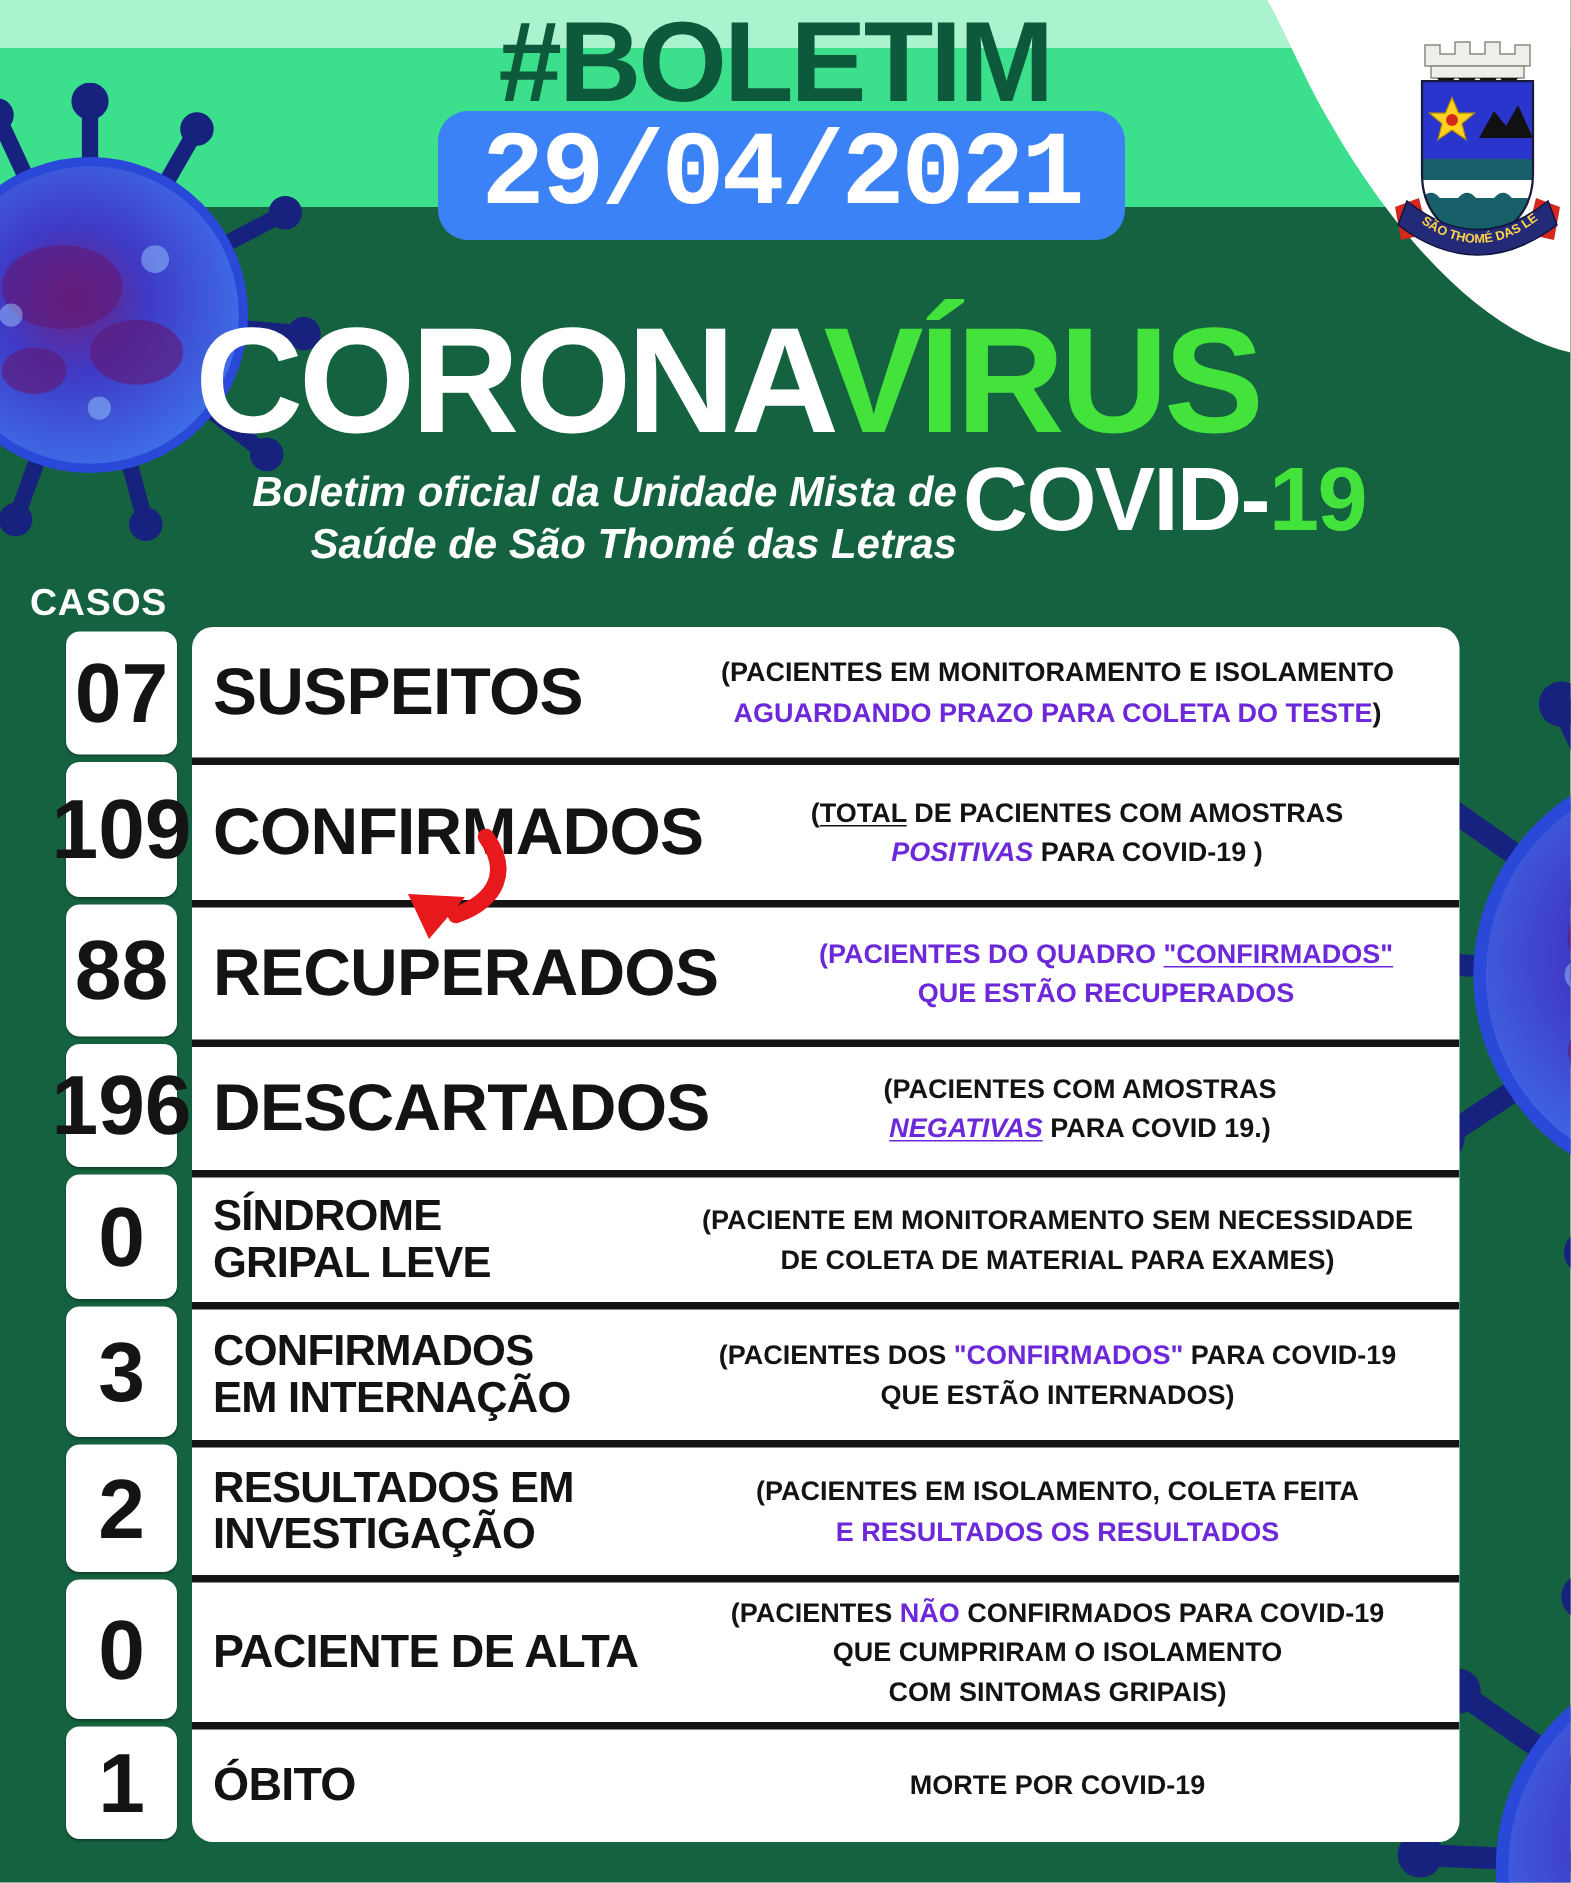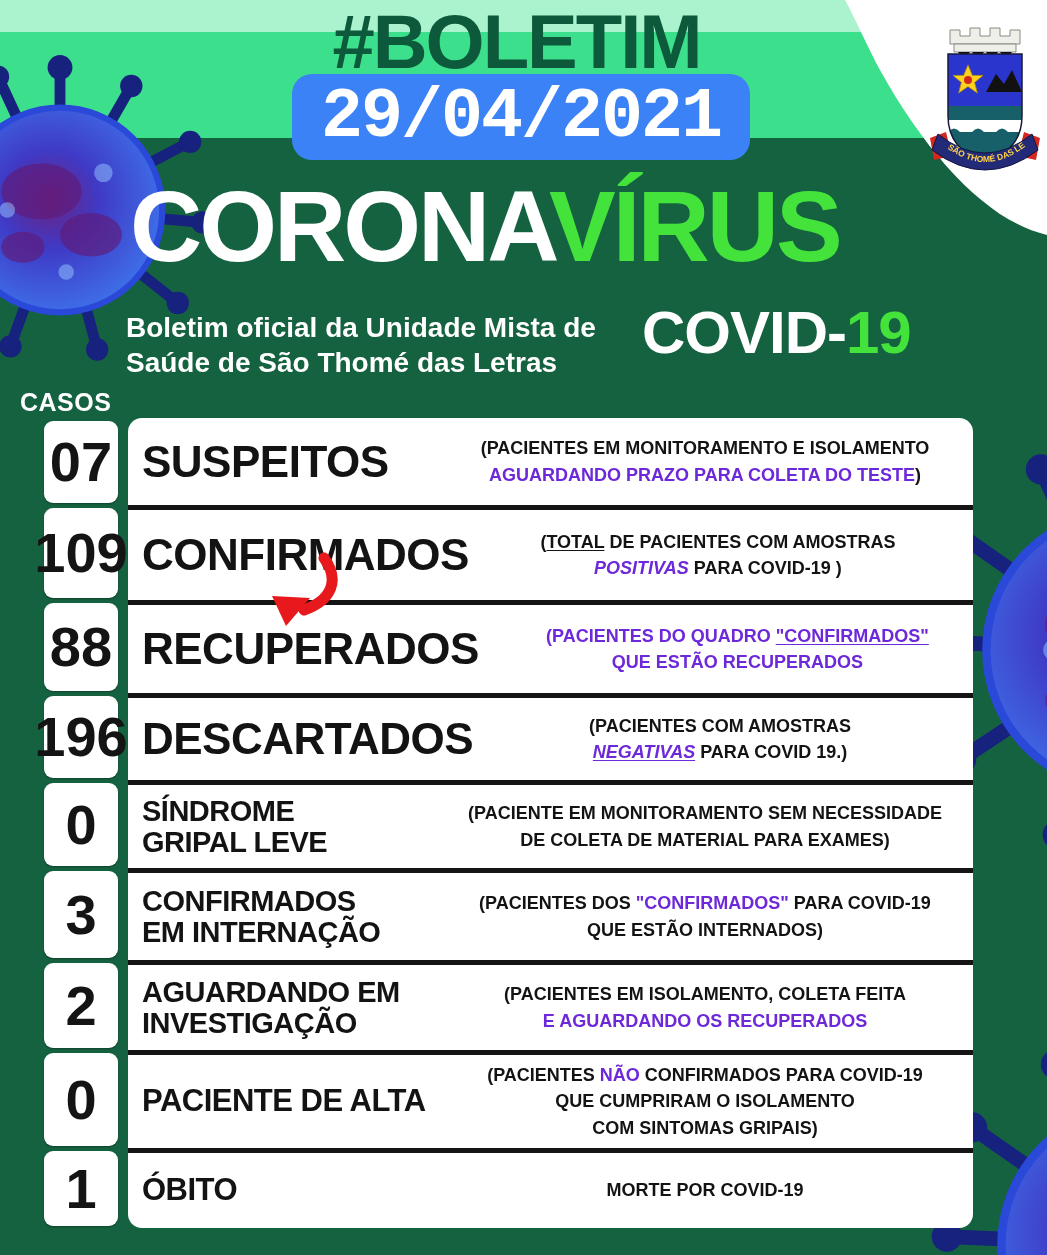--- a/index.html
+++ b/index.html
@@ -16,29 +16,29 @@
     font-size:76px; font-weight:900; letter-spacing:-2px; color:#0c5a3b; line-height:1;
   }
   .date-badge {
     position:absolute; left:292px; top:74px; width:458px; height:86px;
     background:#3b82f6; border-radius:20px;
     display:flex; align-items:center; justify-content:center;font-family:Liberation Mono, monospace;
   }
   .date-text { font-size:70px; font-weight:900; letter-spacing:-2px; color:#ffffff; }
 
   .corona-title {
-    position:absolute; left:130px; top:176px; width:900px;
+    position:absolute; left:130px; top:204px; width:900px;
     font-size:100px; font-weight:900; letter-spacing:-3px; line-height:1; white-space:nowrap;
   }
   .corona-title .white { color:#ffffff; }
   .corona-title .green { color:#43e33c; }
 
   .subtitle {
-    position:absolute; left:126px; top:310px; width:512px; text-align:left;
-    font-size:28px; font-weight:800; color:#ffffff; line-height:1.25;
+    position:absolute; left:126px; top:310px; width:512px; text-align:right;
+    font-size:28px; font-weight:800; font-style:italic; color:#ffffff; line-height:1.25;
   }
   .covid-title {
     position:absolute; left:642px; top:303px; white-space:nowrap;
     font-size:60px; font-weight:900; letter-spacing:-1px; line-height:1;
   }
   .covid-title .white { color:#ffffff; }
   .covid-title .green { color:#43e33c; }
 
   .cases-title {
     position:absolute; left:20px; top:388px;
@@ -274,26 +274,26 @@
           <div>CONFIRMADOS</div>
           <div>EM INTERNAÇÃO</div>
         </div>
         <div class="desc">
           <div class="desc-line"><span>(PACIENTES DOS </span><span class="red">"CONFIRMADOS"</span><span> PARA COVID-19</span></div>
           <div class="desc-line"><span>QUE ESTÃO INTERNADOS)</span></div>
         </div>
       </div>
       <div class="crow" style="height: 90px;">
         <div class="label sz-md">
-          <div>AGUARDANDO EM</div>
+          <div>RESULTADOS EM</div>
           <div>INVESTIGAÇÃO</div>
         </div>
         <div class="desc">
           <div class="desc-line"><span>(PACIENTES EM ISOLAMENTO, COLETA FEITA</span></div>
-          <div class="desc-line"><span class="red">E  AGUARDANDO OS RECUPERADOS</span></div>
+          <div class="desc-line"><span class="red">E  RESULTADOS OS RESULTADOS</span></div>
         </div>
       </div>
       <div class="crow" style="height: 98px;">
         <div class="label sz-lg">
           <div>PACIENTE DE ALTA</div>
         </div>
         <div class="desc">
           <div class="desc-line"><span>(PACIENTES </span><span class="red">NÃO</span><span> CONFIRMADOS PARA COVID-19</span></div>
           <div class="desc-line"><span>QUE CUMPRIRAM O ISOLAMENTO</span></div>
           <div class="desc-line"><span>COM SINTOMAS GRIPAIS)</span></div>

